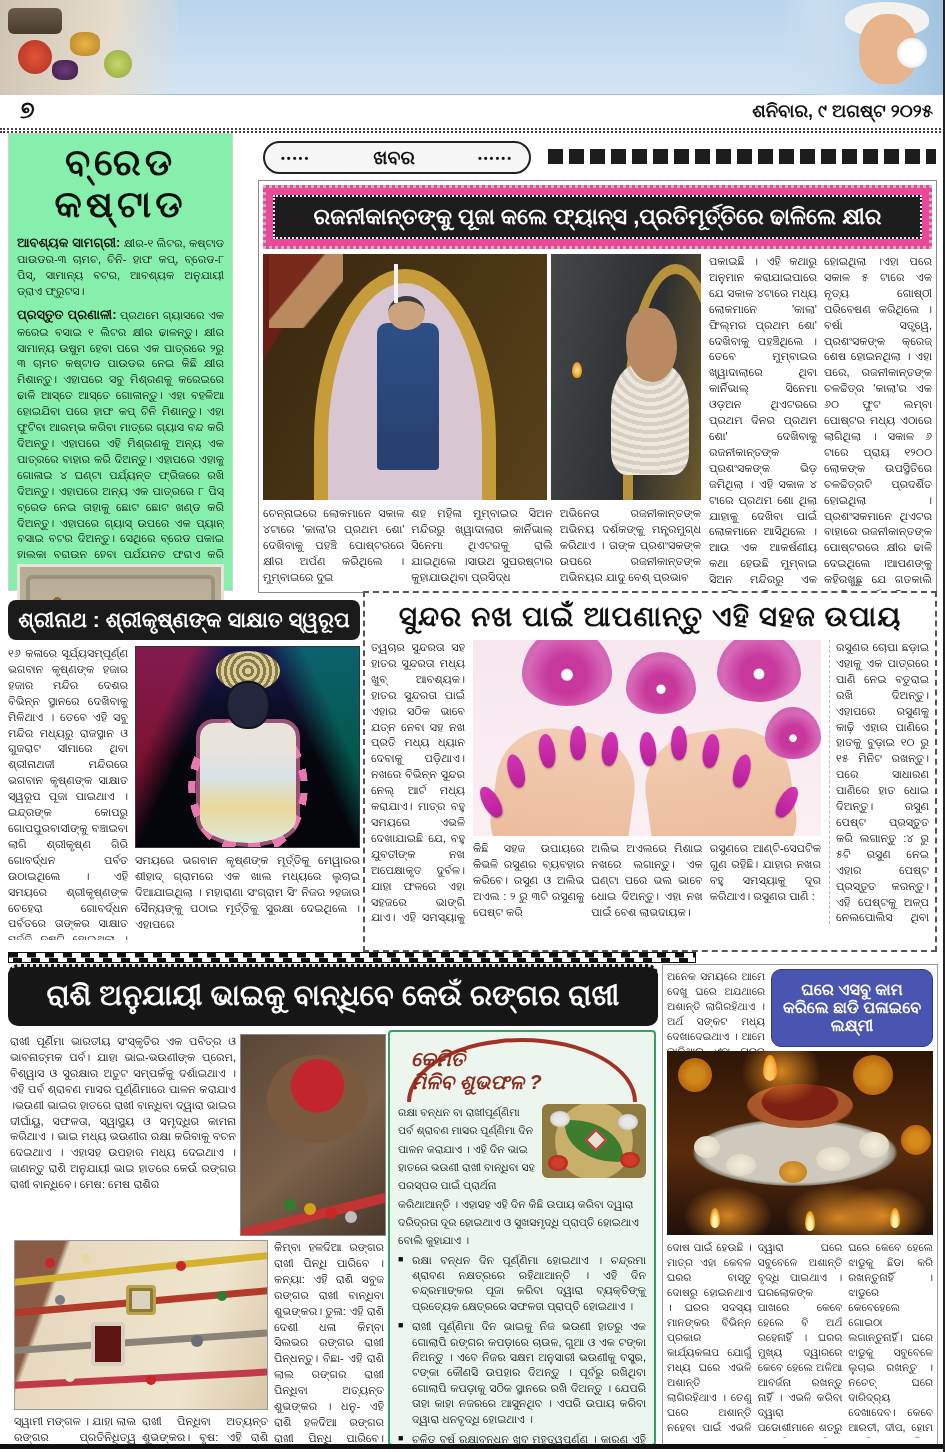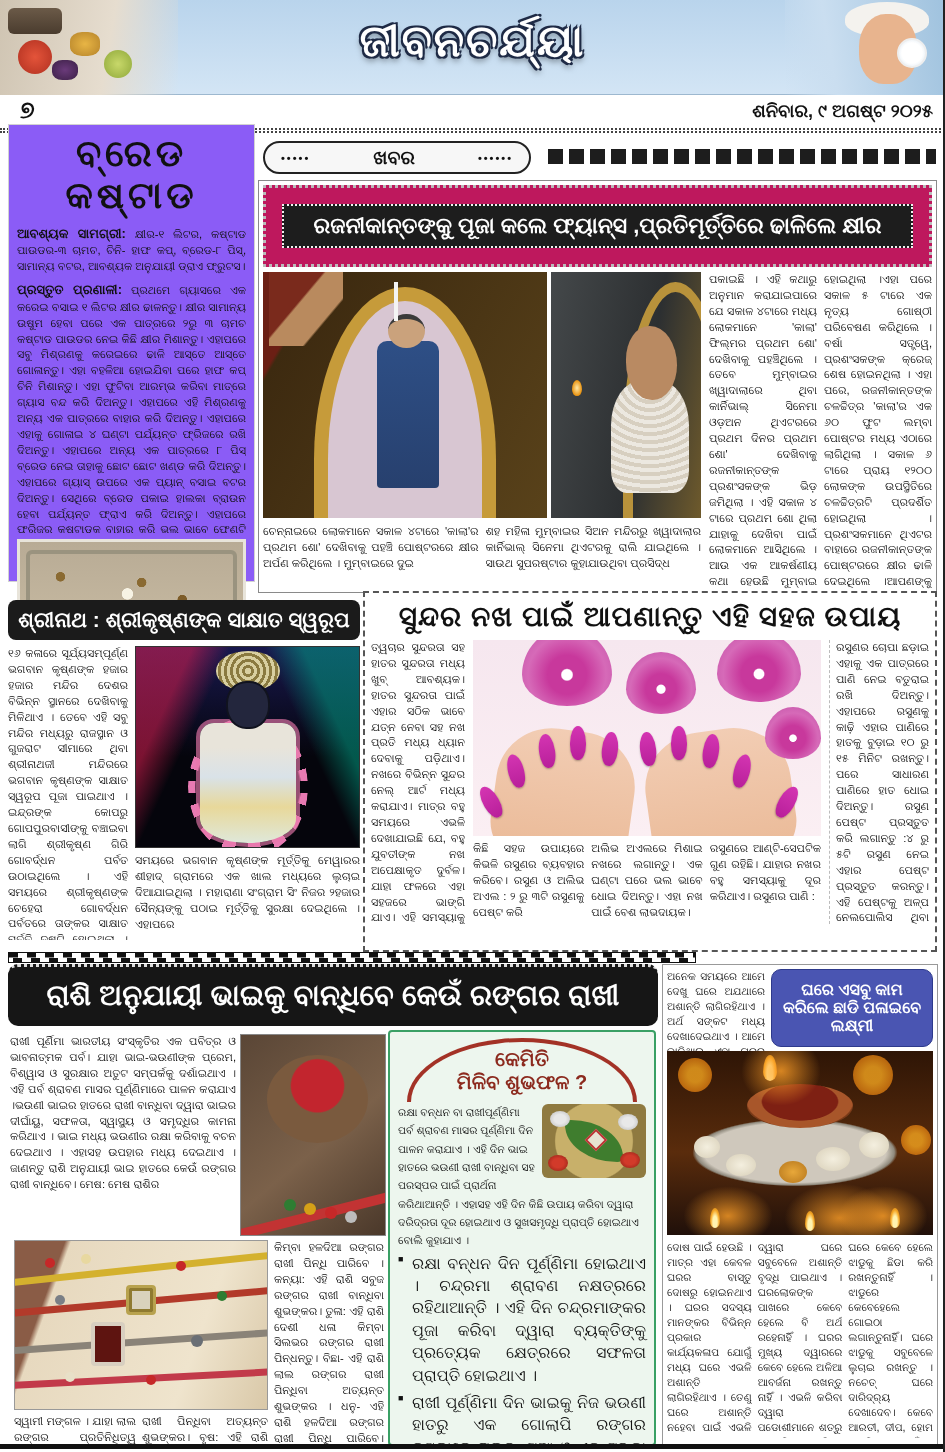--- a/index.html
+++ b/index.html
@@ -25,21 +25,21 @@
   .folio .pubdate { position:absolute; right:12px; top:6px; font-size:18px; font-weight:bold; }
   .dotted-rule { position:absolute; left:0; top:128px; width:945px; height:5px;
     border-top:2px dotted #444; border-bottom:2px dotted #444; }
 
   
   .bt { font-size:11.2px; line-height:1.42; text-align:justify; color:#101010; }
   .col { overflow:hidden; }
   .art-head-bar { background:#1b1b1b; color:#fff; text-align:center; }
 
   
-  .custard-box { position:absolute; left:8px; top:124px; width:247px; height:458px; background:#8b5cf6; padding:6px 8px; border:1px solid #d2d2d2; }
+  .custard-box { position:absolute; left:8px; top:133px; width:225px; height:458px; background:#86efac; padding:6px 8px; border:1px solid #d2d2d2; }
   .custard-title { font-size:37px; font-weight:bold; letter-spacing:4px; text-align:center; margin:2px 0 8px; }
   .custard-box p { margin-bottom:6px; }
   .lead { font-weight:bold; font-size:13px; }
   .custard-photo { position:relative; margin-top:4px; width:100%; height:146px; background:linear-gradient(#b8ab95,#cfc2a8); border:3px solid #e8e4da; }
   .custard-tray { position:absolute; left:6px; top:8px; right:6px; bottom:10px; background:linear-gradient(#efe6b4,#f0e19b); border:4px solid #9a937f; border-radius:6px;
     background-image:
       radial-gradient(circle 5px at 15% 20%,#8a6a32 90%,transparent),radial-gradient(circle 5px at 30% 45%,#7d5c28 90%,transparent),
       radial-gradient(circle 5px at 55% 25%,#8a6a32 90%,transparent),radial-gradient(circle 5px at 75% 40%,#7d5c28 90%,transparent),
       radial-gradient(circle 5px at 85% 70%,#8a6a32 90%,transparent),radial-gradient(circle 5px at 40% 75%,#7d5c28 90%,transparent),
       radial-gradient(circle 6px at 22% 65%,#f7f3e4 90%,transparent),radial-gradient(circle 6px at 62% 60%,#f7f3e4 90%,transparent),
@@ -49,21 +49,21 @@
   
   .khabar-pill { position:absolute; left:263px; top:141px; width:268px; height:33px; background:#f7f7f7; border:2px solid #222; border-radius:17px;
     display:flex; align-items:center; justify-content:space-between; padding:0 16px; font-weight:bold; }
   .khabar-pill .dots { font-size:11px; letter-spacing:2px; color:#111; }
   .khabar-pill .lbl { font-size:19px; }
   .dash-bar { position:absolute; left:548px; top:149px; width:388px; height:15px;
     background:repeating-linear-gradient(90deg,#1d1d1d 0 15px,#fff 15px 21px); }
 
   
   .rajini-box { position:absolute; left:258px; top:180px; width:679px; height:413px; border:1px solid #8a8a8a; background:#fff; padding:4px; }
-  .rajini-head { border:3px dotted #bbb; background:#be185d; padding:16px; }
+  .rajini-head { border:3px dotted #bbb; background:#ec4899; padding:7px; }
   .rajini-head-inner { background:#1d1d1d; border:2px dotted #f2f2f2; color:#fff; text-align:center; font-size:22px; font-weight:bold; padding:7px 4px; }
   .rajini-body { display:flex; gap:8px; margin-top:5px; height:338px; }
   .rajini-left { width:438px; display:flex; flex-direction:column; }
   .rajini-photos { display:flex; gap:4px; height:246px; }
   .statue-photo { position:relative; overflow:hidden; }
   .sp1 { flex:1.9; background:linear-gradient(120deg,#6b1f14 0 14%,#3d2a10 15%,#59421a); }
   .sp1 .arch { position:absolute; left:18%; top:6%; width:64%; height:100%; border:14px solid #c69b3a; border-bottom:none; border-radius:50% 50% 0 0/70% 70% 0 0; background:#d8c6d2; }
   .sp1 .figure { position:absolute; left:40%; top:28%; width:22%; height:60%; background:linear-gradient(#2e4f86,#27406e); border-radius:10px 10px 4px 4px; }
   .sp1 .head { position:absolute; left:44%; top:17%; width:13%; height:14%; background:#caa27c; border-radius:50%; border-top:5px solid #3b3b3b; }
   .sp1 .pour { position:absolute; left:2%; top:0; width:26%; height:30%; background:linear-gradient(130deg,#7a2a1c 40%,#b98a5e 42%,#b98a5e 70%,transparent 72%); }
@@ -132,30 +132,30 @@
   .rstr { position:absolute; left:-6%; width:115%; height:7px; }
   .rdot { position:absolute; border-radius:50%; }
   .swasti { position:absolute; left:44%; top:26%; width:30px; height:30px; background:#d9d2bc; border:3px solid #b8a24e; border-radius:4px; box-shadow:inset 0 0 0 3px #8f7a30; }
   .ganesh { position:absolute; left:30%; top:48%; width:34px; height:44px; background:#5e1410; border:4px solid #d8cfc0; border-radius:4px; }
   .rakhi-cA { position:absolute; left:6px; top:450px; width:122px; height:32px; overflow:hidden; }
   .rakhi-cB { position:absolute; left:134px; top:450px; width:126px; height:32px; overflow:hidden; }
   .rakhi-c3 { position:absolute; left:266px; top:276px; width:110px; height:206px; overflow:hidden; }
 
   
   .tips-box { position:absolute; left:380px; top:66px; width:268px; height:416px; background:#edf6ee; border:2px solid #3aa065; border-radius:4px; padding:6px 8px; overflow:hidden; }
-  .tips-arch { width:230px; height:64px; margin:0 auto; border:4px solid #a33226; border-bottom:none; border-radius:50% 50% 0 0/100% 100% 0 0; text-align:center; padding-top:6px; }
+  .tips-arch { width:230px; height:64px; margin:0 auto; border:4px solid #a33226; border-bottom:none; border-radius:50% 50% 0 0/100% 100% 0 0; padding-top:6px;font-style:italic; }
   .tips-title1 { font-size:20px; font-weight:bold; color:#8c2a1e; }
   .tips-title2 { font-size:20px; font-weight:bold; color:#8c2a1e; }
   .tips-intro-wrap { }
   .rakhi-thali { float:right; width:104px; height:74px; margin:2px 0 2px 4px; background:radial-gradient(circle at 50% 50%,#c8b06a 0 60%,#8f7a40 62%); border-radius:6px; position:relative; overflow:hidden; }
   .rakhi-thali .leaf { position:absolute; left:22%; top:22%; width:56%; height:56%; background:#3f7d2e; border-radius:10% 90% 10% 90%; }
   .rakhi-thali .rk { position:absolute; left:44%; top:38%; width:16px; height:16px; background:#e6e2d2; border:2px solid #b33; transform:rotate(45deg); }
   .rakhi-thali .rb1,.rakhi-thali .rb2 { position:absolute; width:20px; height:16px; border-radius:50%; background:radial-gradient(#e8e8e8 40%,#b8b8b8); }
   .tips-list { margin-top:4px; }
-  .tips-list .item { position:relative; padding-left:14px; margin-bottom:5px; font-size:16px; line-height:1.4; text-align:justify; }
+  .tips-list .item { position:relative; padding-left:14px; margin-bottom:5px; font-size:11px; line-height:1.4; text-align:justify; }
   .tips-list .item::before { content:"■"; position:absolute; left:0; top:0; font-size:9px; }
 
   
   .lakshmi-box { position:absolute; left:662px; top:964px; width:276px; height:482px; border:1px solid #999; background:#fff; padding:4px; }
   .lakshmi-top { display:flex; gap:6px; height:78px; }
   .lakshmi-intro { width:98px; font-size:10.6px; }
   .lakshmi-blue { flex:1; background:#4a55b2; border:1px solid #2e3a8c; border-radius:10px; color:#fff; font-size:16px; font-weight:bold; text-align:center;
     display:flex; align-items:center; justify-content:center; padding:4px 8px; }
   .diya-photo { position:relative; margin-top:4px; height:184px; background:linear-gradient(#2e1506,#5a2c0c 55%,#20100a); overflow:hidden; }
   .plate { position:absolute; left:4%; top:34%; width:88%; height:42%; background:radial-gradient(ellipse at 50% 50%,#cfc8bc 0 55%,#8f897c 60%,transparent 62%); border-radius:50%; }
@@ -180,21 +180,20 @@
       <i style="left:52px;top:60px;width:26px;height:20px;background:radial-gradient(#6a3a7a,#3c2046);border-radius:40%;"></i>
       <i style="left:70px;top:32px;width:30px;height:24px;background:radial-gradient(#e8b545,#b5832a);border-radius:40%;"></i>
       <i style="left:8px;top:8px;width:54px;height:26px;background:linear-gradient(#6b5a48,#4a3c2e);border-radius:6px;"></i>
       <i style="left:104px;top:50px;width:28px;height:28px;background:radial-gradient(#c8d86a,#8fa83a);"></i>
     </div>
     <div class="banner-woman">
       <div class="towel"></div>
         <div class="face"></div>
         <div class="cream"></div>
     </div>
-    <div class="masthead-title">ଜୀବନଚର୍ଯ୍ୟା</div>
   </div>
   <div class="folio">
     <span class="pagenum">୭</span>
     <span class="pubdate">ଶନିବାର, ୯ ଅଗଷ୍ଟ ୨୦୨୫</span>
   </div>
   <div class="dotted-rule"></div>
 
   <div class="custard-box">
     <div class="custard-title">ବ୍ରେଡ କଷ୍ଟାଡ</div>
     <p class="bt"><span class="lead">ଆବଶ୍ୟକ ସାମଗ୍ରୀ:</span>
@@ -230,20 +229,21 @@
           <div class="statue-photo sp2">
             <div class="arch2"></div>
               <div class="garland"></div>
               <div class="profile"></div>
               <div class="flame"></div>
           </div>
         </div>
         <div class="rajini-cols4">
           <div class="col bt">ଚେନ୍ନାଇରେ ଲୋକମାନେ ସକାଳ ୪ଟାରେ 'କାଲା'ର ପ୍ରଥମ ଶୋ' ଦେଖିବାକୁ ପହଞ୍ଚି ପୋଷ୍ଟରରେ କ୍ଷୀର ଅର୍ପଣ କରିଥିଲେ । ମୁମ୍ବାଇରେ ଦୁଇ</div>
           <div class="col bt">ଶହ ମହିଳା ମୁମ୍ବାଇର ସିଅନ ମନ୍ଦିରରୁ ଖ୍ୱାଦାଲାର କାର୍ନିଭାଲ୍ ସିନେମା ଥିଏଟରକୁ ରାଲି ଯାଇଥିଲେ ।ସାଉଥ ସୁପରଷ୍ଟାର କୁହାଯାଉଥିବା ପ୍ରସିଦ୍ଧ</div>
+          <div class="col bt">ଅଭିନେତା ରଜନୀକାନ୍ତଙ୍କ ଅଭିନୟ ଦର୍ଶକଙ୍କୁ ମନ୍ତ୍ରମୁଗ୍ଧ କରିଥାଏ । ତାଙ୍କ ପ୍ରଶଂସକଙ୍କ ଉପରେ ରଜନୀକାନ୍ତଙ୍କ ଅଭିନୟର ଯାଦୁ ବେଶ୍ ପ୍ରଭାବ</div>
         </div>
       </div>
       <div class="rajini-right">
         <div class="col bt">ପକାଇଛି । ଏହି କଥାରୁ ଅନୁମାନ କରାଯାଇପାରେ ଯେ ସକାଳ ୪ଟାରେ ମଧ୍ୟ ଲୋକମାନେ 'କାଲା' ଫିଲ୍ମର ପ୍ରଥମ ଶୋ' ଦେଖିବାକୁ ପହଞ୍ଚିଥିଲେ ।ତେବେ ମୁମ୍ବାଇର ଖ୍ୱାଦାଲାରେ ଥିବା କାର୍ନିଭାଲ୍ ସିନେମା ଓଡ଼ଅନ ଥିଏଟରରେ ପ୍ରଥମ ଦିନର ପ୍ରଥମ ଶୋ' ଦେଖିବାକୁ ରଜନୀକାନ୍ତଙ୍କ ପ୍ରଶଂସକଙ୍କ ଭିଡ଼ ଜମିଥିଲା । ଏହି ସକାଳ ୪ ଟାରେ ପ୍ରଥମ ଶୋ ଥିଲା ଯାହାକୁ ଦେଖିବା ପାଇଁ ଲୋକମାନେ ଆସିଥିଲେ । ଆଉ ଏକ ଆକର୍ଷଣୀୟ କଥା ହେଉଛି ମୁମ୍ବାଇ ସିଅନ ମନ୍ଦିରରୁ ଏକ ଭକ୍ତି ରାଲି ବାହାର କରାଯାଇଥିଲା ଯେଉଁଥିରେ ଦୁଇ ଶହ ମହିଳା ଅଂଶଗ୍ରହଣ କରିଥିଲେ ।ହି ରାଲି ଖ୍ୱାଦାଲାର ଏକ ସିନେମା ହଲରେ ଶେଷ</div>
         <div class="col bt">ହୋଇଥିଲା ।ଏହା ପରେ ସକାଳ ୫ ଟାରେ ଏକ ନୃତ୍ୟ ଗୋଷ୍ଠୀ ପରିବେଷଣ କରିଥିଲେ । ବର୍ଷା ସତ୍ତ୍ୱେ, ପ୍ରଶଂସକଙ୍କ କ୍ରେଜ୍ ଶେଷ ହୋଇନଥିଲା । ଏହା ପରେ, ରଜନୀକାନ୍ତଙ୍କ ଚଳଚ୍ଚିତ୍ର 'କାଲା'ର ଏକ ୬୦ ଫୁଟ ଲମ୍ବା ପୋଷ୍ଟର ମଧ୍ୟ ଏଠାରେ ଲାଗିଥିଲା । ସକାଳ ୬ ଟାରେ ପ୍ରାୟ ୧୨୦୦ ଲୋକଙ୍କ ଉପସ୍ଥିତିରେ ଚଳଚ୍ଚିତ୍ରଟି ପ୍ରଦର୍ଶିତ ହୋଇଥିଲା ।ପ୍ରଶଂସକମାନେ ଥିଏଟର ବାହାରେ ରଜନୀକାନ୍ତଙ୍କ ପୋଷ୍ଟରରେ କ୍ଷୀର ଢାଳି ଦେଇଥିଲେ ।ଆପଣଙ୍କୁ କହିରଖୁଛୁ ଯେ ଗତକାଲି ସୁପ୍ରିମକୋର୍ଟ ଫିଲ୍ମର ରିଲିଜ୍ ଉପରେ ରୋକ ଲଗାଇବାକୁ ମନା କରିଦେଇଥିଲେ।</div>
       </div>
     </div>
   </div>
 
   <div class="shrinath-box">

